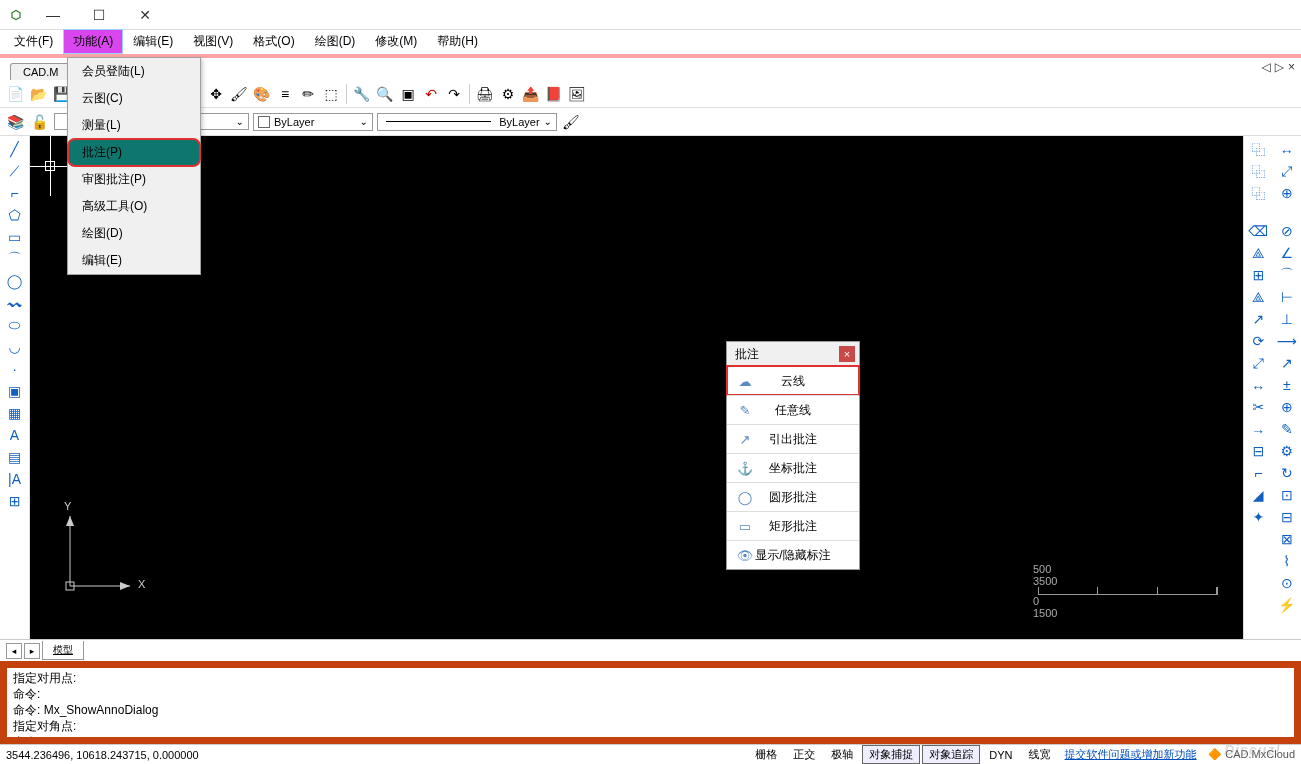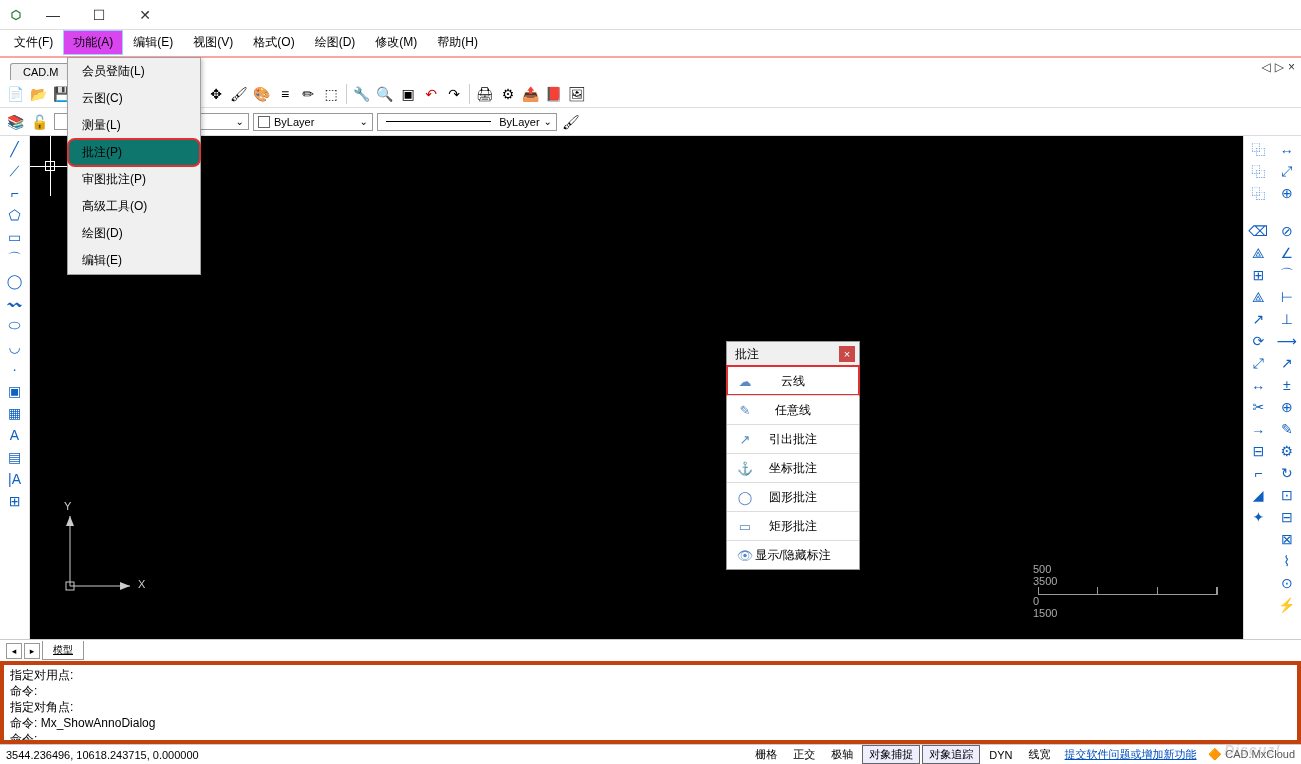--- a/index.html
+++ b/index.html
@@ -4,21 +4,21 @@
 <style>
 * { margin: 0; padding: 0; box-sizing: border-box; font-family: "Microsoft YaHei", SimSun, sans-serif; }
 body { background: #fff; width: 1301px; height: 764px; overflow: hidden; position: relative; font-size: 12px; }
 
 .titlebar { height: 30px; background: #fff; display: flex; align-items: center; padding: 0 8px; border-bottom: 1px solid #ddd; }
 .titlebar .app-icon { width: 16px; height: 16px; margin-right: 6px; display: inline-flex; align-items: center; justify-content: center; color: #2a7a2a; font-weight: bold; }
 .titlebar .title { flex: 1; font-size: 12px; color: #333; }
 .winbtns { display: flex; gap: 0; }
 .winbtn { width: 46px; height: 28px; display: flex; align-items: center; justify-content: center; font-size: 14px; color: #333; }
 
-.menubar { height: 28px; background: #fff; display: flex; align-items: flex-start; padding: 0 4px; border-bottom: 2px solid #fca5a5; }
+.menubar { height: 28px; background: #fff; display: flex; align-items: flex-end; padding: 0 4px; border-bottom: 4px solid #fca5a5; }
 .menu-item { padding: 4px 10px; font-size: 12px; color: #000; cursor: default; }
 .menu-item.active { background: #d946ef; border: 1px solid #99d1ff; padding: 3px 9px; }
 
 .dropdown { position: absolute; left: 67px; top: 57px; width: 134px; background: #f0f0f0; border: 1px solid #a0a0a0; box-shadow: 2px 2px 4px rgba(0,0,0,0.2); z-index: 100; }
 .dropdown-item { padding: 5px 14px; font-size: 12px; color: #000; cursor: default; }
 .dropdown-item.highlighted { background: #0f766e; border-radius: 7px; }
 .dropdown-item.red-outline { outline: 2px solid #e03030; outline-offset: -1px; }
 
 .tabbar { height: 22px; background: #fff; display: flex; align-items: flex-end; padding-left: 10px; position: relative; }
 .doc-tab { background: #f0f0f0; border: 1px solid #999; border-bottom: none; padding: 2px 12px; font-size: 11px; border-radius: 3px 3px 0 0; }
@@ -62,21 +62,21 @@
 .anno-title { height: 24px; background: #f0f0f0; display: flex; align-items: center; padding: 0 8px; font-size: 12px; position: relative; }
 .anno-close { position: absolute; right: 4px; top: 4px; width: 16px; height: 16px; background: #c94848; color: #fff; display: flex; align-items: center; justify-content: center; font-size: 11px; }
 .anno-item { height: 29px; display: flex; align-items: center; justify-content: center; border-top: 1px solid #ddd; gap: 10px; font-size: 12px; position: relative; }
 .anno-item .aicon { position: absolute; left: 10px; width: 16px; height: 16px; display: flex; align-items: center; justify-content: center; color: #5a8ac0; font-size: 13px; }
 .anno-item.red-outline { outline: 2px solid #e03030; outline-offset: -1px; }
 
 .bottom-tabs { position: absolute; left: 0; right: 0; bottom: 103px; height: 22px; background: #fff; border-top: 1px solid #ccc; display: flex; align-items: center; padding-left: 6px; gap: 2px; }
 .btab-arrow { width: 16px; height: 16px; border: 1px solid #999; display: flex; align-items: center; justify-content: center; font-size: 9px; }
 .btab { padding: 2px 10px; border: 1px solid #999; border-top: none; font-size: 10px; background: #fff; text-decoration: underline; }
 
-.cmdline { position: absolute; left: 0; right: 0; bottom: 20px; height: 83px; background: #fff; border: 4px solid #c2410c; padding: 2px 6px; font-family: SimSun, monospace; font-size: 12px; line-height: 16px; overflow: hidden; }
+.cmdline { position: absolute; left: 0; right: 0; bottom: 20px; height: 83px; background: #fff; border: 7px solid #c2410c; padding: 2px 6px; font-family: SimSun, monospace; font-size: 12px; line-height: 16px; overflow: hidden; }
 
 .statusbar { position: absolute; left: 0; right: 0; bottom: 0; height: 20px; background: #fff; border-top: 1px solid #ccc; display: flex; align-items: center; font-size: 11px; padding: 0 6px; }
 .statusbar .coords { flex: 0 0 auto; }
 .statusbar .spacer { flex: 1; }
 .sb-btn { padding: 1px 6px; margin: 0 1px; border: 1px solid transparent; }
 .sb-btn.active { border: 1px solid #666; background: #eef; }
 .sb-link { color: #0050c0; text-decoration: underline; margin: 0 6px; }
 .sb-logo { margin-left: 6px; color: #555; font-size: 11px; }
 
 .watermark { position: absolute; right: 20px; bottom: 6px; font-size: 14px; font-style: italic; font-weight: bold; color: rgba(150,150,150,0.35); letter-spacing: 1px; z-index: 200; pointer-events: none; }
@@ -319,22 +319,22 @@
 
 <div class="bottom-tabs">
   <div class="btab-arrow">◂</div>
   <div class="btab-arrow">▸</div>
   <div class="btab">模型</div>
 </div>
 
 <div class="cmdline">
   <div>指定对用点:</div>
   <div>命令:</div>
+  <div>命令: Mx_ShowAnnoDialog</div>
   <div>指定对角点:</div>
-  <div>命令: Mx_ShowAnnoDialog</div>
   <div>命令:</div>
 </div>
 
 <div class="statusbar">
   <span class="coords">3544.236496,  10618.243715,  0.000000</span>
   <span class="spacer"></span>
   <span class="sb-btn">栅格</span>
   <span class="sb-btn">正交</span>
   <span class="sb-btn">极轴</span>
   <span class="sb-btn active">对象捕捉</span>

